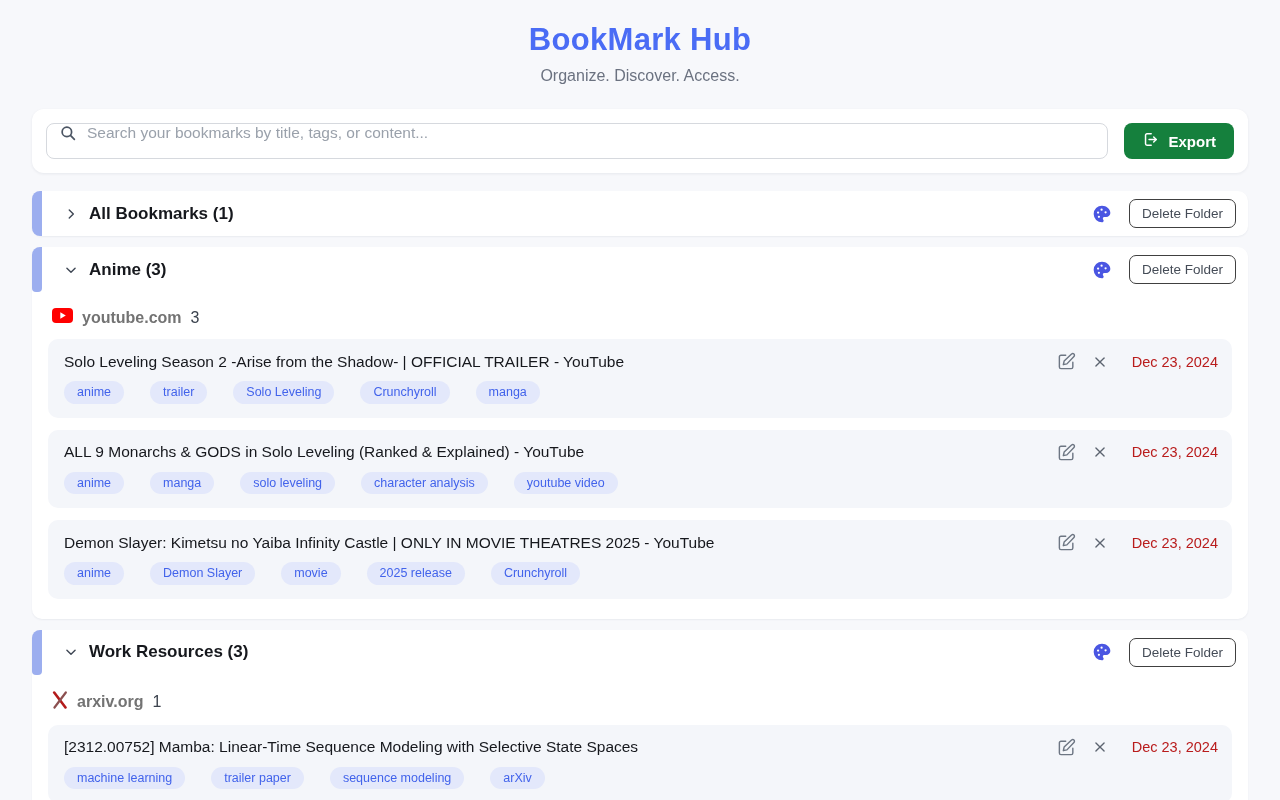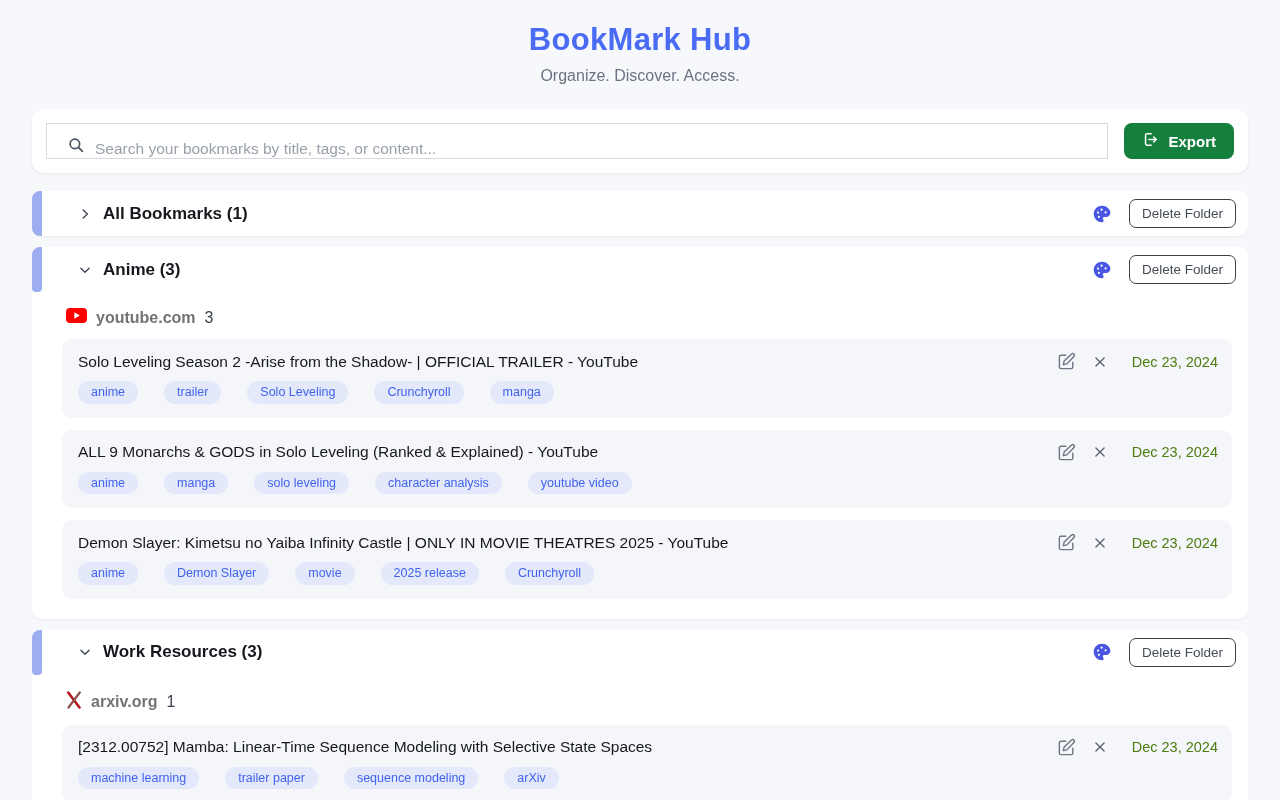--- a/index.html
+++ b/index.html
@@ -16,40 +16,40 @@
   .app-title { font-size:31px; font-weight:700; color:#4a6cf5; letter-spacing:.3px; }
   .app-subtitle { margin-top:9px; font-size:16px; color:#6b7280; }
 
   
   .search-card {
     margin:24px 32px 18px; background:#fff; border-radius:12px;
     padding:14px; box-shadow:0 1px 3px rgba(20,30,60,.07);
     display:flex; align-items:center; gap:16px;
   }
   .search-box {
-    flex:1; display:flex; align-items:flex-end; gap:10px;
-    border:1px solid #d6d9de; border-radius:0; height:36px;
-    padding:0 20px; background:#fff;
+    flex:1; display:flex; align-items:flex-start; gap:10px;
+    border:1px solid #d6d9de; border-radius:8px; height:36px;
+    padding:0 12px; background:#fff;
   }
   .search-input {
     flex:1; border:none; outline:none; font-size:15.5px; color:#374151;
     font-family:"Liberation Sans", sans-serif; background:transparent;
   }
   .search-input::placeholder { color:#9aa1ab; }
   .export-btn {
     background:#15803d; color:#fff; border:none; height:36px;
     border-radius:8px; padding:0 18px; display:flex; align-items:center;
     gap:9px; font-size:15px; font-weight:700; cursor:pointer;
     font-family:"Liberation Sans", sans-serif;
   }
 
   
   .folder-card {
     margin:0 32px 11px; background:#fff; border-radius:10px;
-    box-shadow:0 1px 2px rgba(20,30,60,.06); position:relative;padding-left:14px;
+    box-shadow:0 1px 2px rgba(20,30,60,.06); position:relative;
   }
   .folder-strip {
     position:absolute; left:0; top:0; width:10px; height:45px;
     background:#9caeef; border-radius:8px 0 4px 4px;
   }
   .folder-card.collapsed .folder-strip { border-radius:8px 0 0 8px; }
   .folder-header {
     display:flex; align-items:center; height:45px;
     padding-left:32px; padding-right:12px;
   }
@@ -76,21 +76,21 @@
     padding:13px 14px 14px 16px; margin-bottom:12px;
   }
   .bookmark-item:last-child { margin-bottom:0; }
   .item-top { display:flex; align-items:center; }
   .item-title {
     flex:1; font-size:15.5px; color:#16181d;
     white-space:nowrap; overflow:hidden; text-overflow:ellipsis;
   }
   .item-controls { display:flex; align-items:center; gap:17px; margin-left:18px; }
   .icon-btn { display:flex; align-items:center; cursor:pointer; background:none; border:none; padding:0; }
-  .item-date { font-size:14.5px; color:#4d7c0f; margin-left:8px; white-space:nowrap;text-align:center; }
+  .item-date { font-size:14.5px; color:#b91c1c; margin-left:8px; white-space:nowrap;text-align:center; }
   .tags-row { display:flex; gap:26px; margin-top:10px; flex-wrap:wrap; }
   .tag {
     background:#e3e8fb; color:#4263eb; font-size:12.5px;
     padding:5px 13px; border-radius:999px; line-height:1;
   }
 </style>
 </head>
 <body>
 
 <div class="page">

